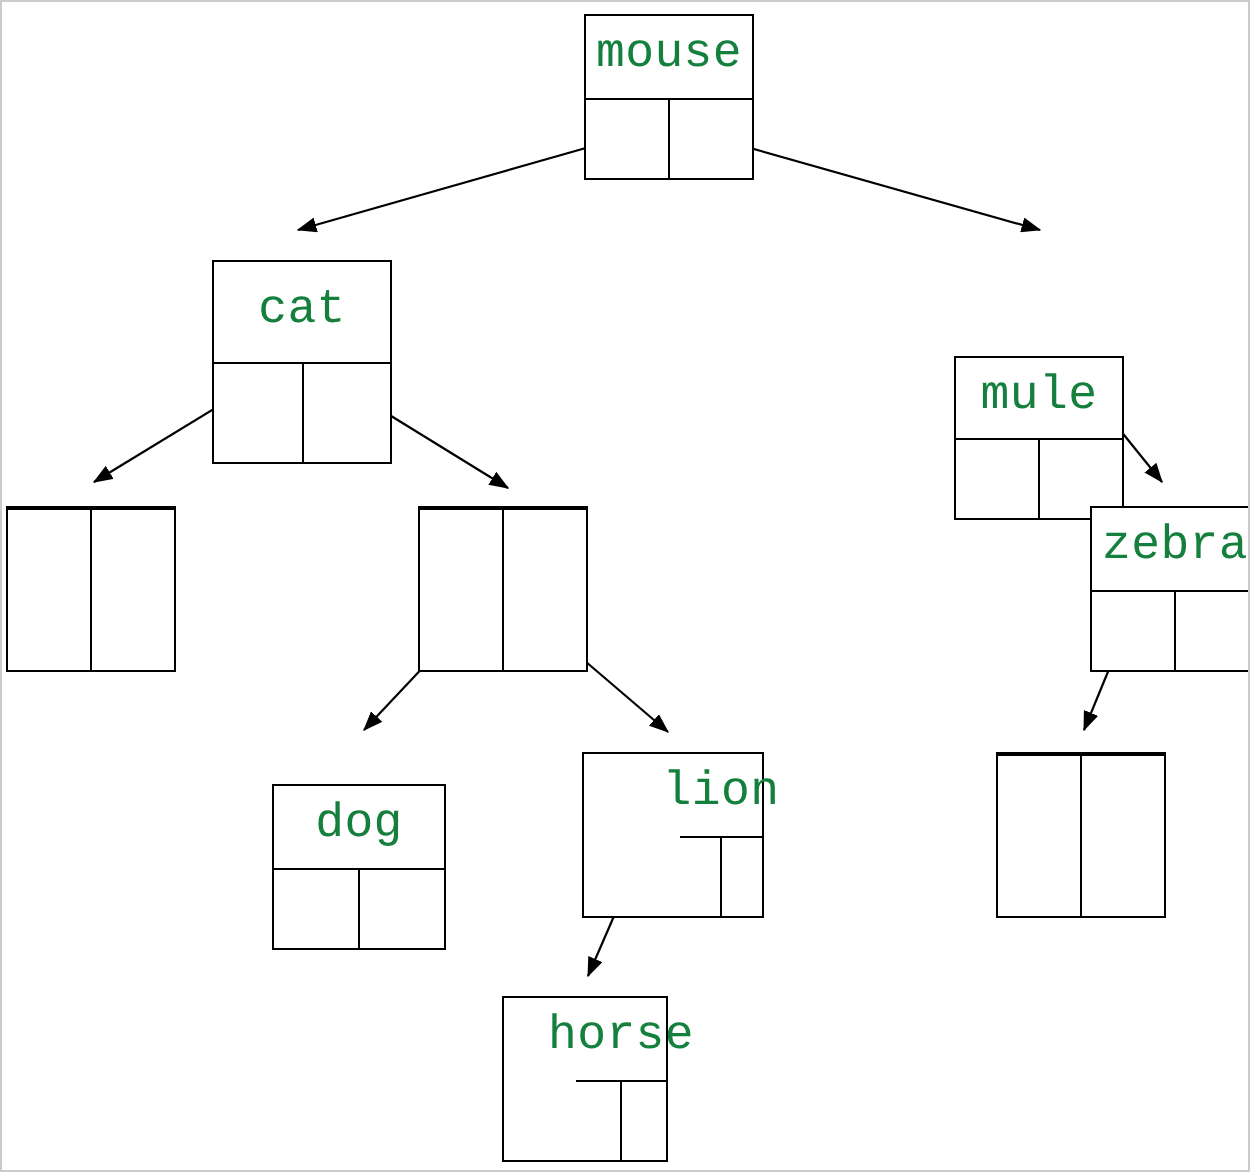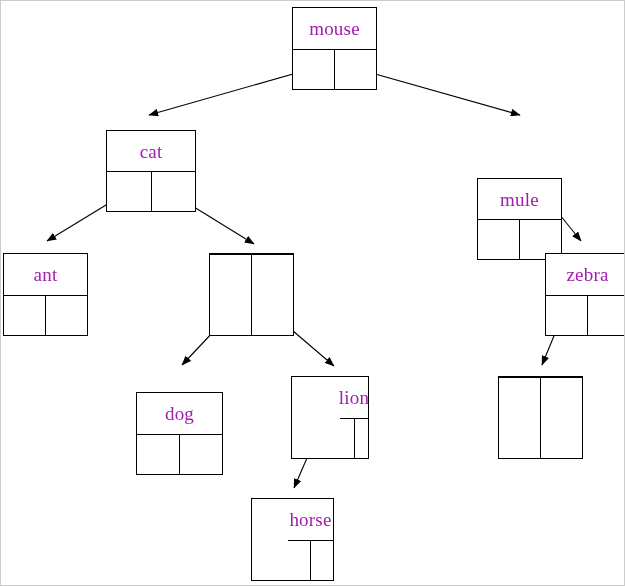--- a/index.html
+++ b/index.html
@@ -32,25 +32,26 @@
     background: #ffffff;
     display: flex;
     flex-direction: column;
     z-index: 2;
   }
   .node-label {
     flex: 0 0 50%;
     display: flex;
     align-items: center;
     justify-content: center;
-    font-size: 19px;
-    color: #a21caf;
+    font-size: 24px;
+    color: #15803d;
     line-height: 1;
     letter-spacing: 0.2px;
     user-select: none;
+    font-family: Liberation Mono, monospace;
   }
   .node-pointers {
     flex: 1 1 auto;
     display: flex;
     border-top: 1.4px solid #000000;
   }
   .ptr {
     flex: 1 1 50%;
     background: transparent;
   }
@@ -81,36 +82,35 @@
       </g>
   </svg>
   <div id="node-layer">
       <div class="node" style="left: 291px; top: 6px; width: 85px; height: 83px;">
         <div class="node-label">mouse</div>
         <div class="node-pointers">
           <div class="ptr left"></div>
           <div class="ptr right"></div>
         </div>
       </div>
-      <div class="node" style="left: 105px; top: 129px; width: 90px; height: 82px;">
+      <div class="node" style="left: 105px; top: 129px; width: 90px; height: 102px;">
         <div class="node-label">cat</div>
         <div class="node-pointers">
           <div class="ptr left"></div>
           <div class="ptr right"></div>
         </div>
       </div>
       <div class="node" style="left: 476px; top: 129px; width: 85px; height: 82px; margin-top: 48px;">
         <div class="node-label">mule</div>
         <div class="node-pointers">
           <div class="ptr left"></div>
           <div class="ptr right"></div>
         </div>
       </div>
       <div class="node" style="left: 2px; top: 252px; width: 85px; height: 83px;">
-        <div class="node-label">ant</div>
         <div class="node-pointers">
           <div class="ptr left"></div>
           <div class="ptr right"></div>
         </div>
       </div>
       <div class="node" style="left: 208px; top: 252px; width: 85px; height: 83px;">
         <div class="node-pointers">
           <div class="ptr left"></div>
           <div class="ptr right"></div>
         </div>
@@ -122,21 +122,21 @@
           <div class="ptr right"></div>
         </div>
       </div>
       <div class="node" style="left: 135px; top: 375px; width: 87px; height: 83px; margin-top: 16px;">
         <div class="node-label">dog</div>
         <div class="node-pointers">
           <div class="ptr left"></div>
           <div class="ptr right"></div>
         </div>
       </div>
-      <div class="node" style="left: 290px; top: 375px; width: 78px; height: 83px; padding-left: 48px;">
+      <div class="node" style="left: 290px; top: 375px; width: 91px; height: 83px; padding-left: 48px;">
         <div class="node-label">lion</div>
         <div class="node-pointers">
           <div class="ptr left"></div>
           <div class="ptr right"></div>
         </div>
       </div>
       <div class="node" style="left: 497px; top: 375px; width: 85px; height: 83px;">
         <div class="node-pointers">
           <div class="ptr left"></div>
           <div class="ptr right"></div>

